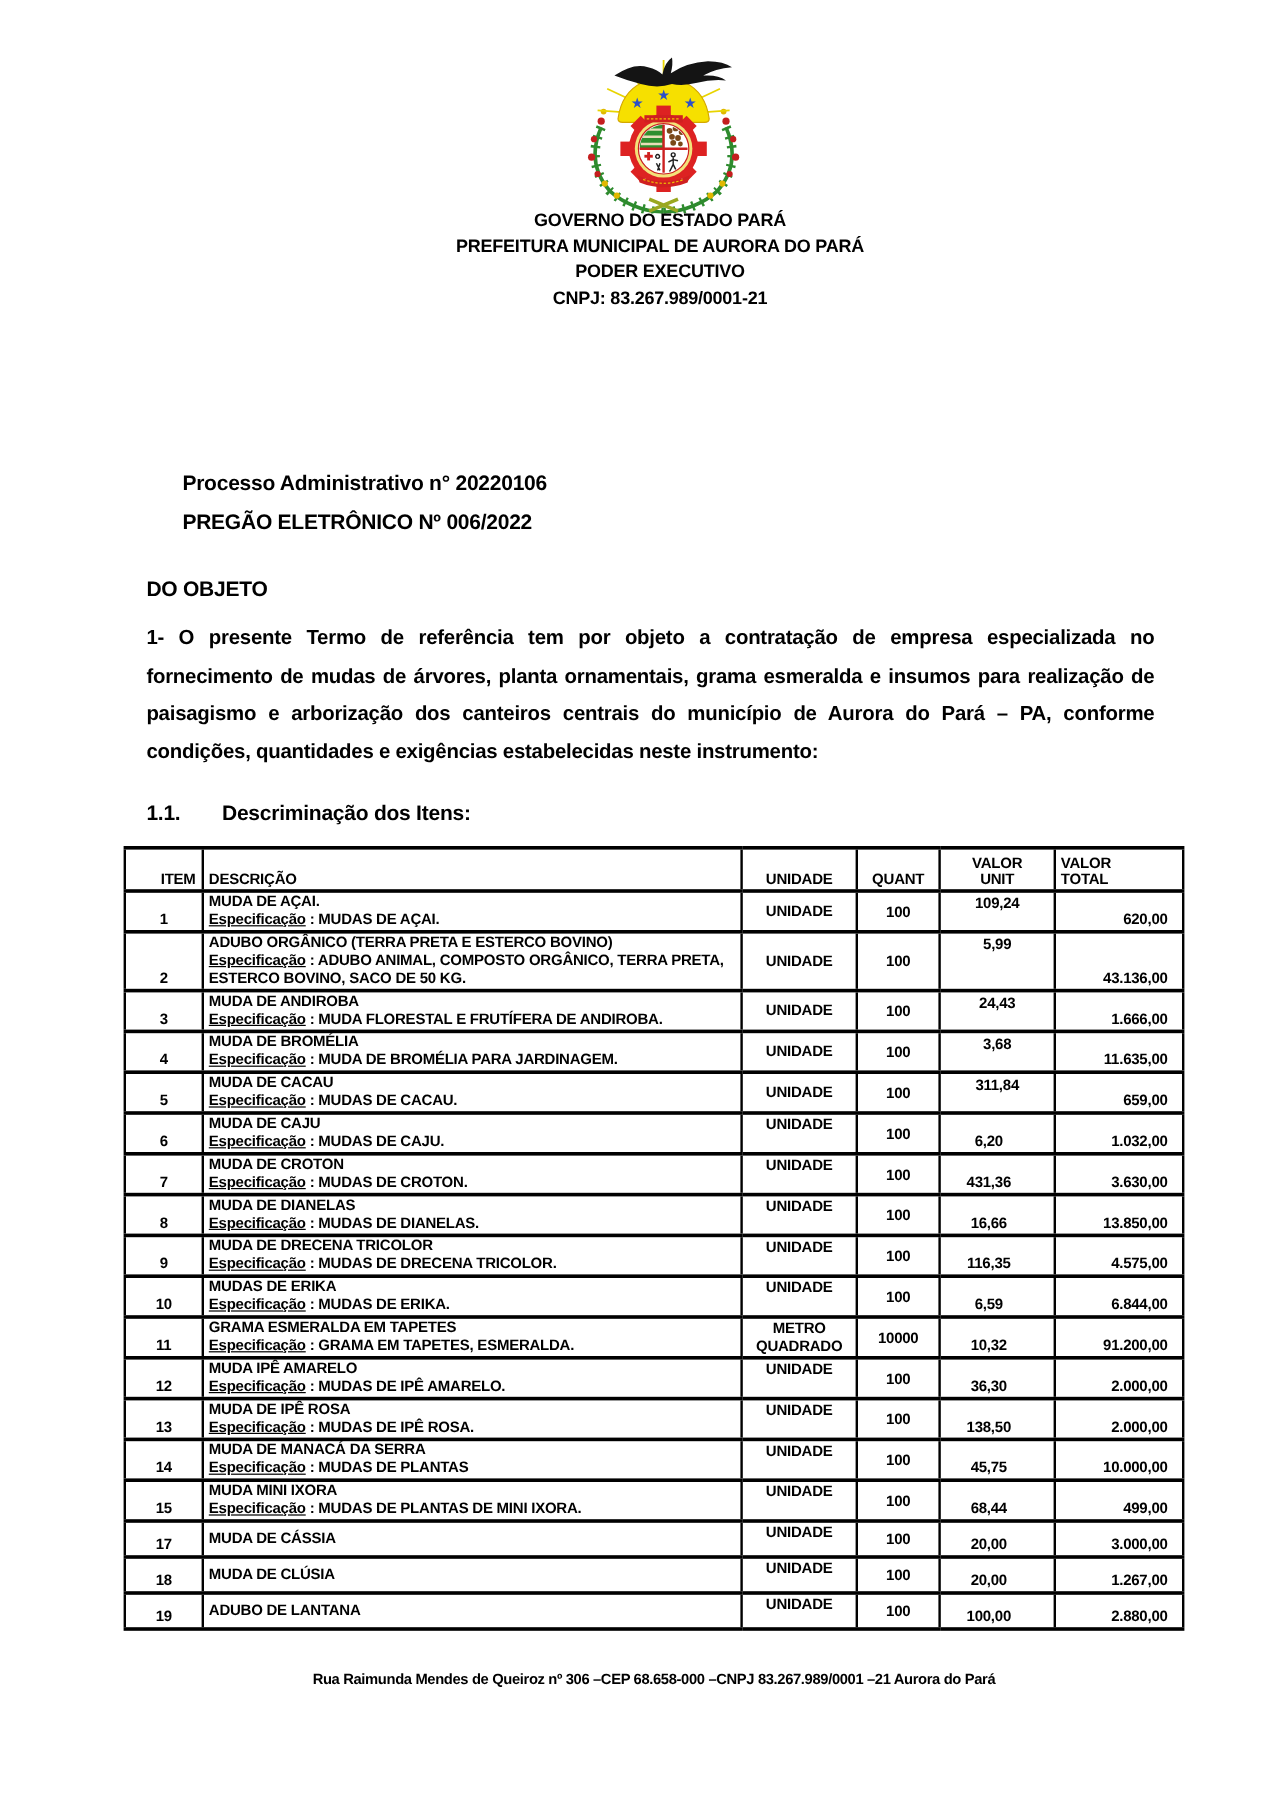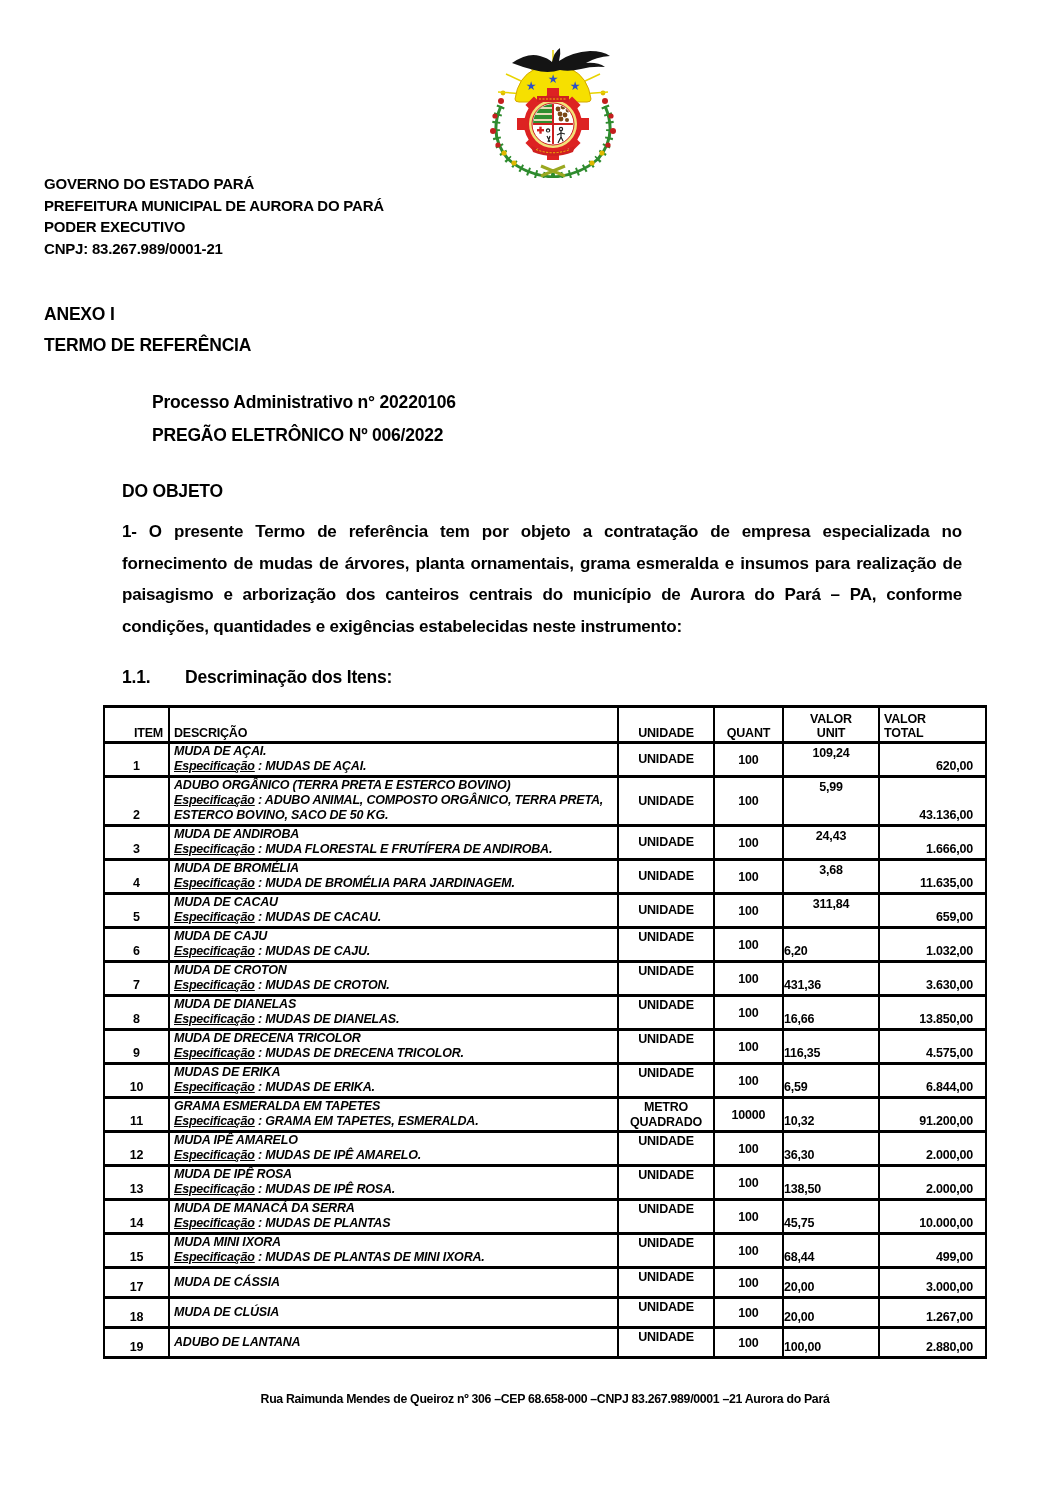--- a/index.html
+++ b/index.html
@@ -12,20 +12,21 @@
     color: #000000;
     font-family: "Liberation Sans", sans-serif;
     font-weight: 700;
     letter-spacing: -0.2px;
     overflow: hidden;
   }
   .center-col {
     position: absolute;
     left: 44px;
     width: 1012px;
+    text-align: center;
   }
   .logo-wrap {
     position: absolute;
     left: 468px;
     top: 44px;
     width: 170px;
     height: 134px;
   }
   .org-block { top: 173px; font-size: 15px; line-height: 21.5px; }
   .doc-title { top: 299px; font-size: 17.5px; line-height: 31px; }
@@ -84,28 +85,28 @@
     margin-top: 46px;
   }
   th.h-item   { text-align: right; padding-right: 5px; }
   th.h-desc   { text-align: left;  padding-left: 4px; }
   th.h-unidade{ text-align: center; }
   th.h-quant  { text-align: center; }
   th.h-vunit  { text-align: center; }
   th.h-vtotal { text-align: left; padding-left: 4px; }
 
   td.c-item  { text-align: center; vertical-align: bottom; padding-bottom: 2px; }
-  td.c-desc  { vertical-align: top; padding: 0 4px 1px 4px; line-height: 15px; font-style: italic; }
+  td.c-desc  { vertical-align: top; padding: 0 4px 1px 4px; line-height: 15px; }
   td.c-desc .spec-label { text-decoration: underline; }
   td.c-unidade { text-align: center; line-height: 14.5px; }
   td.c-unidade.v-mid { vertical-align: middle; }
   td.c-unidade.v-top { vertical-align: top; padding-top: 1px; }
   td.c-quant { text-align: center; vertical-align: middle; }
   td.c-vunit.vu-top    { vertical-align: top; text-align: center; padding-top: 2px; }
-  td.c-vunit.vu-bottom { vertical-align: bottom; text-align: left; padding: 0 14px 2px 0; }
+  td.c-vunit.vu-bottom { vertical-align: bottom; text-align: center; padding: 0 14px 2px 0; }
   td.c-vtotal { vertical-align: bottom; text-align: right; padding: 0 12px 2px 0; }
   tr.single { height: 30px; }
   tr.single td.c-desc { vertical-align: middle; }
 
   .footer {
     position: absolute;
     left: 16px;
     top: 1392px;
     width: 100%;
     text-align: center;
@@ -227,24 +228,20 @@
     </svg>
   </div>
 
   <div class="center-col org-block">
     <div>GOVERNO DO ESTADO PARÁ</div>
     <div>PREFEITURA MUNICIPAL DE AURORA DO PARÁ</div>
     <div>PODER EXECUTIVO</div>
     <div>CNPJ: 83.267.989/0001-21</div>
   </div>
 
-  <div class="center-col doc-title">
-    <div>ANEXO I</div>
-    <div>TERMO DE REFERÊNCIA</div>
-  </div>
 
   <div class="process-block">
     <div>Processo Administrativo n° 20220106</div>
     <div>PREGÃO ELETRÔNICO Nº 006/2022</div>
   </div>
 
   <div class="objeto-heading">DO OBJETO</div>
   <div class="objeto-paragraph">1- O presente Termo de referência tem por objeto a contratação de empresa especializada no fornecimento de mudas de árvores, planta ornamentais, grama esmeralda e insumos para realização de paisagismo e arborização dos canteiros centrais do município de Aurora do Pará – PA, conforme condições, quantidades e exigências estabelecidas neste instrumento:</div>
   <div class="subsection">
     <span class="num">1.1.</span><span>Descriminação dos Itens:</span>

